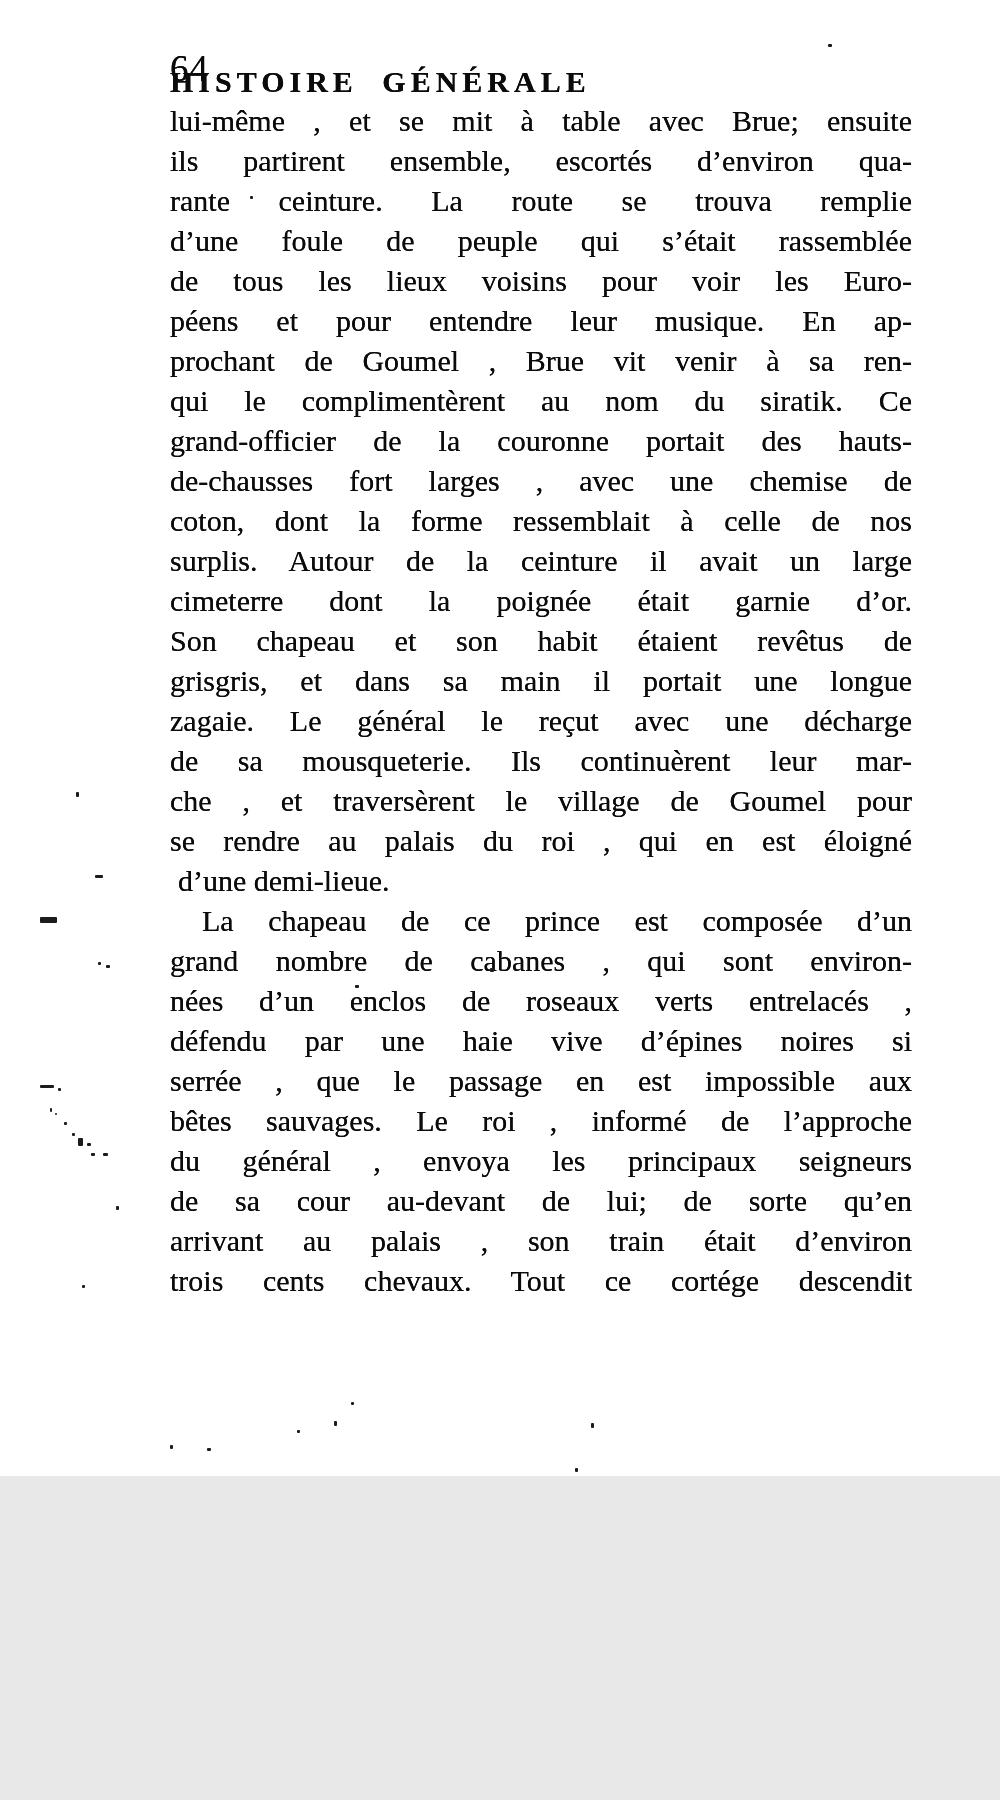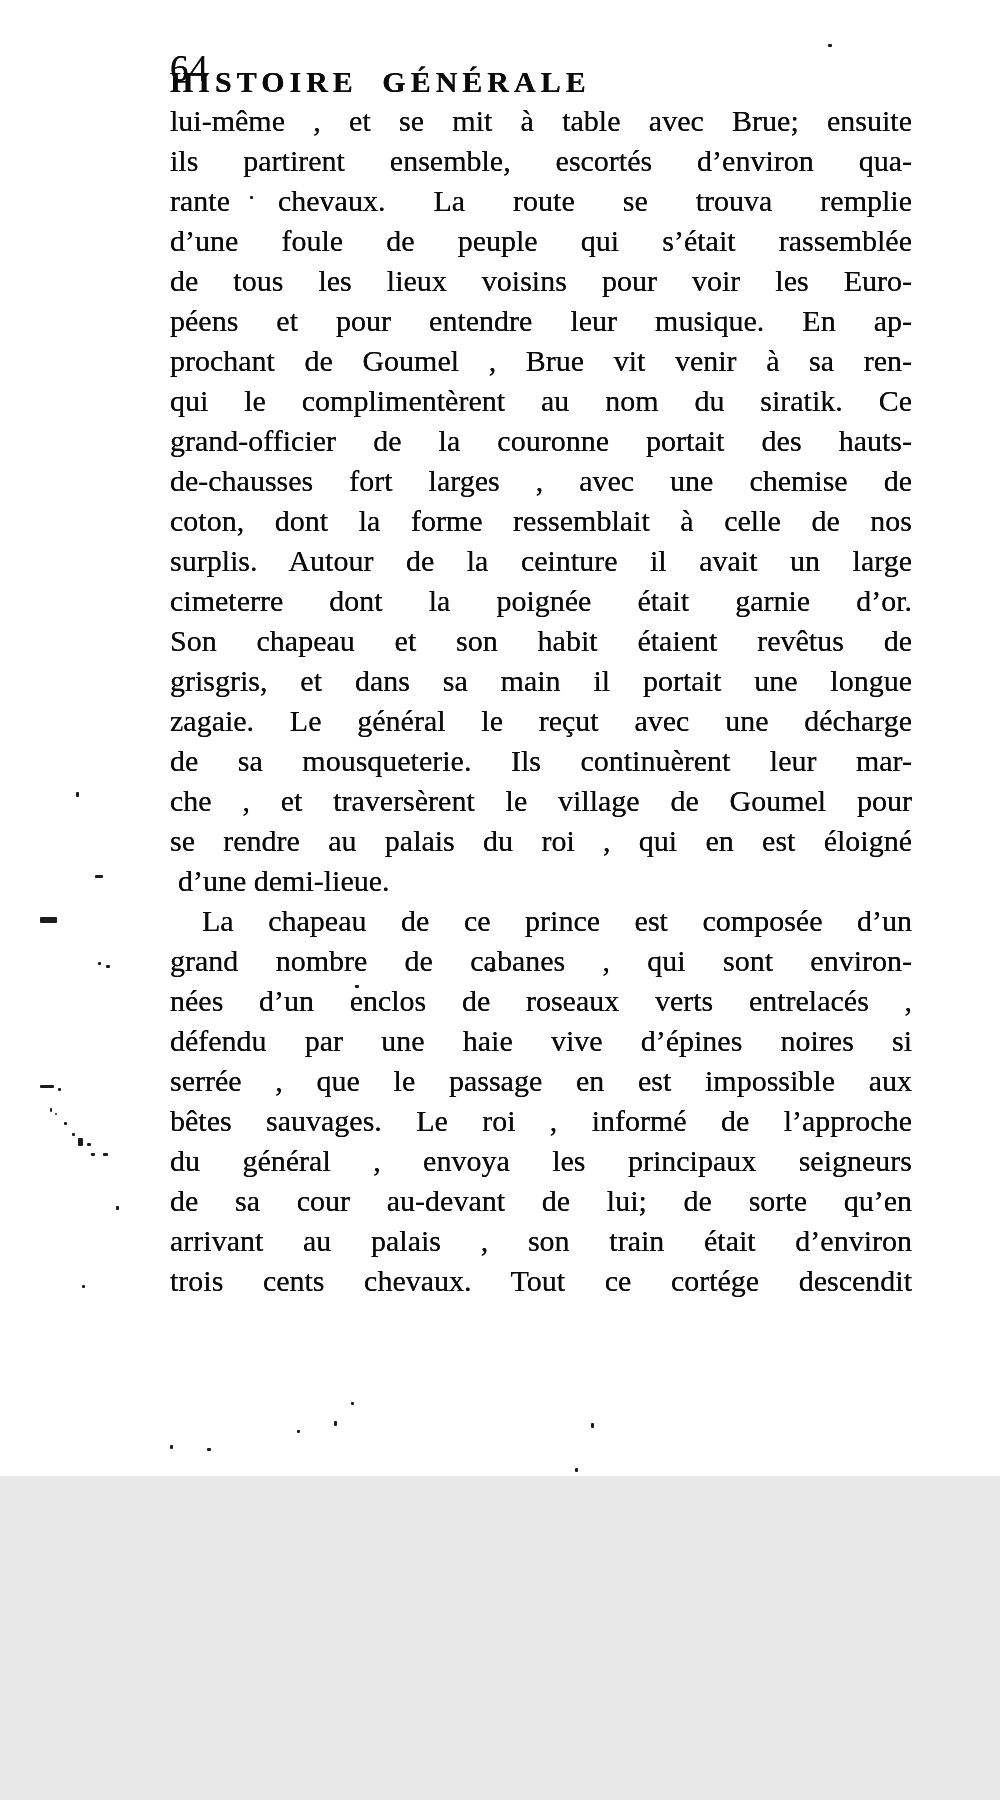--- a/index.html
+++ b/index.html
@@ -72,21 +72,21 @@
 <body>
 
 <div class="scan-page">
 
   <div class="page-number">64</div>
   <div class="running-header">HISTOIRE GÉNÉRALE</div>
 
   <div class="body-text">
     <div class="line">lui-même , et se mit à table avec Brue; ensuite</div>
     <div class="line">ils partirent ensemble, escortés d’environ qua-</div>
-    <div class="line">rante chevaux. La route se trouva remplie</div>
+    <div class="line">rante ceinture. La route se trouva remplie</div>
     <div class="line">d’une foule de peuple qui s’était rassemblée</div>
     <div class="line">de tous les lieux voisins pour voir les Euro-</div>
     <div class="line">péens et pour entendre leur musique. En ap-</div>
     <div class="line">prochant de Goumel , Brue vit venir à sa ren-</div>
     <div class="line">qui le complimentèrent au nom du siratik. Ce</div>
     <div class="line">grand-officier de la couronne portait des hauts-</div>
     <div class="line">de-chausses fort larges , avec une chemise de</div>
     <div class="line">coton, dont la forme ressemblait à celle de nos</div>
     <div class="line">surplis. Autour de la ceinture il avait un large</div>
     <div class="line">cimeterre dont la poignée était garnie d’or.</div>

